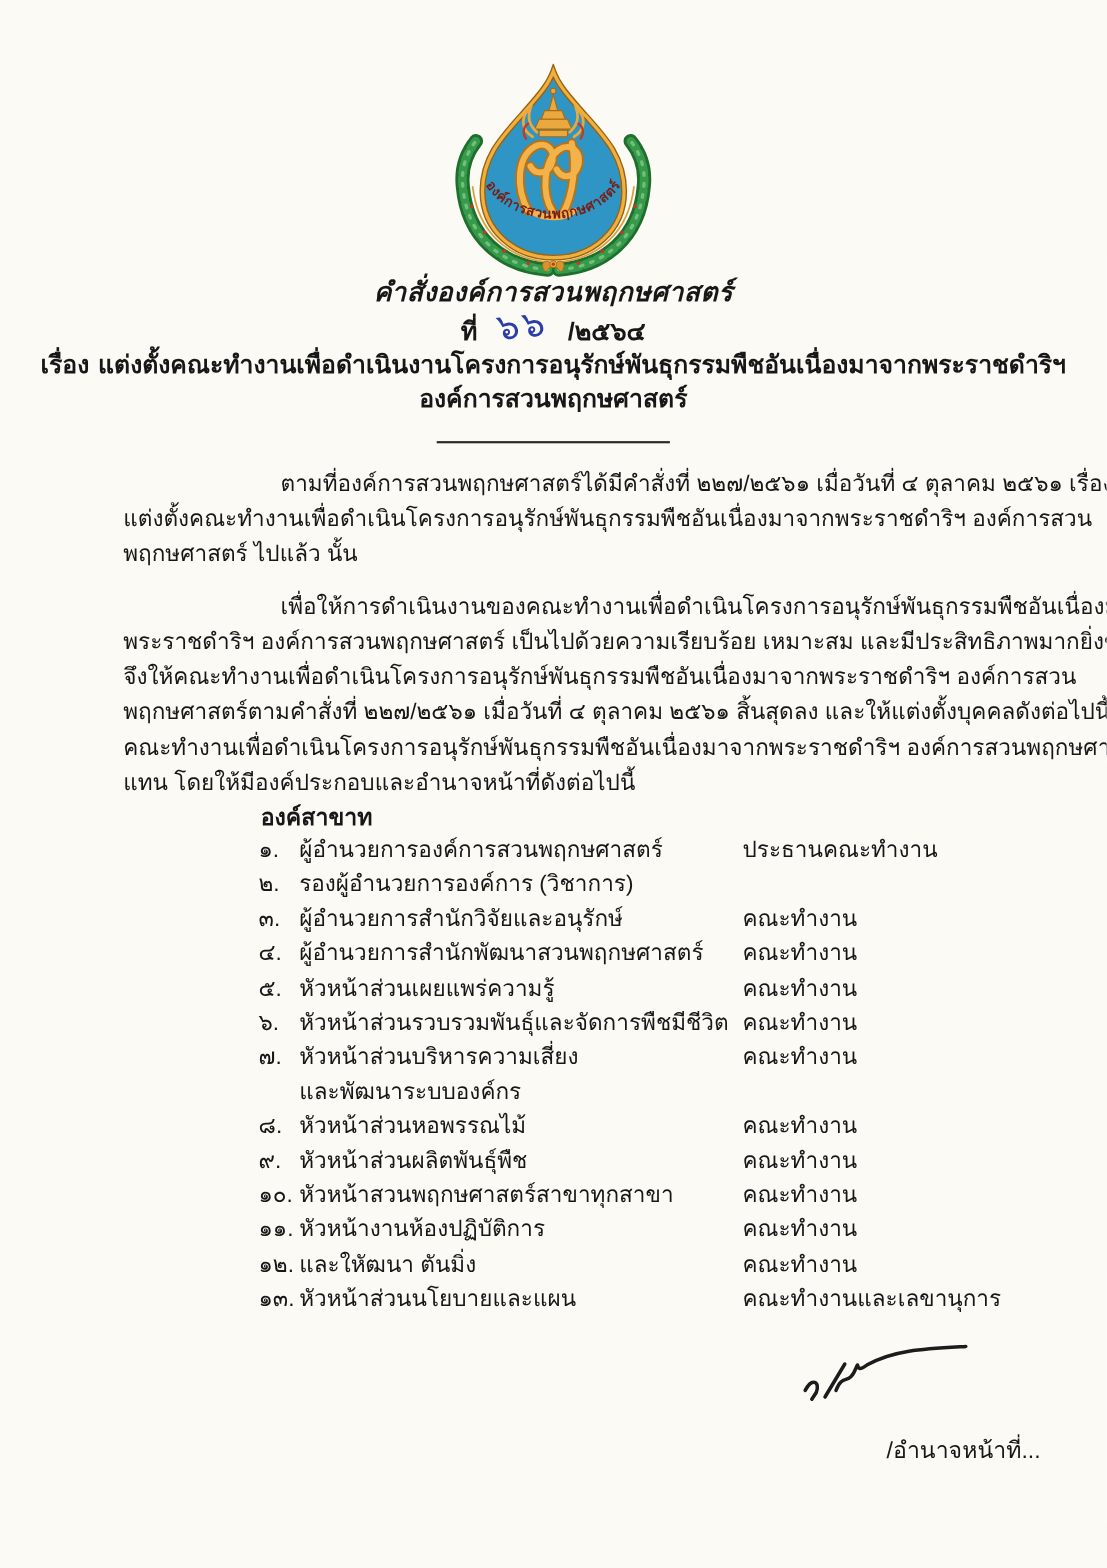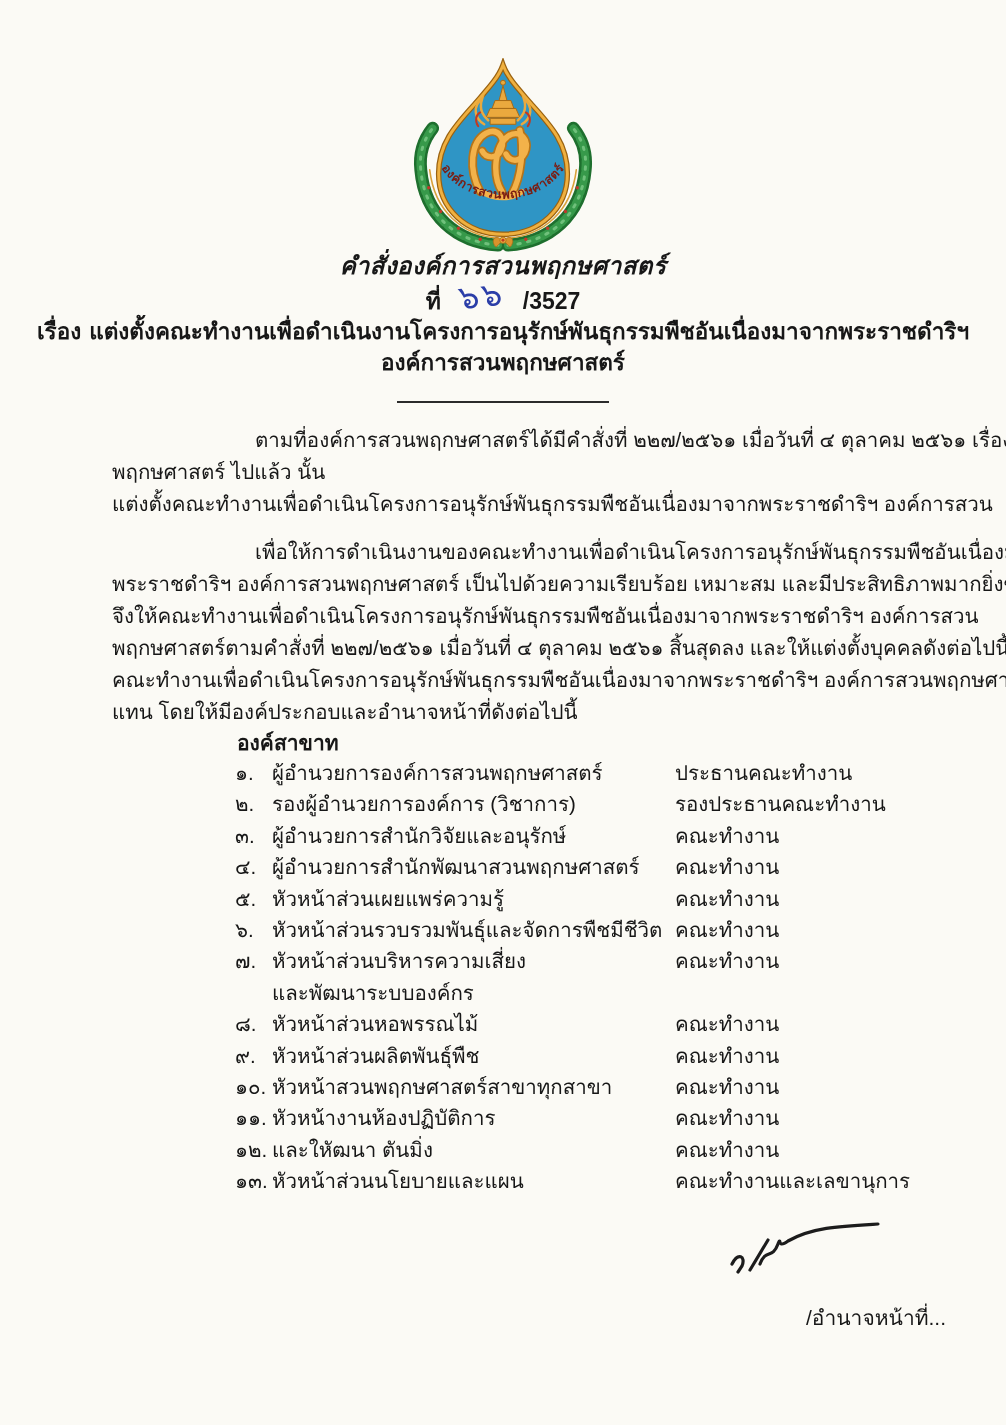--- a/index.html
+++ b/index.html
@@ -120,56 +120,55 @@
         <circle cx="105" cy="183" r="1.5" fill="#c23a1f"></circle>
       </g>
     </svg>
   </div>
 
   <div class="center-abs doc-title">คำสั่งองค์การสวนพฤกษศาสตร์</div>
 
   <div class="num-line">
     <span class="num-printed">ที่</span>
     <span class="num-hand">๖๖</span>
-    <span class="num-printed">/3527</span>
+    <span class="num-printed">/๒๕๖๔</span>
   </div>
 
   <div class="subject-line">
     <span>เรื่อง</span>
     <span>แต่งตั้งคณะทำงานเพื่อดำเนินงานโครงการอนุรักษ์พันธุกรรมพืชอันเนื่องมาจากพระราชดำริฯ</span>
   </div>
   <div class="center-abs subject-line2">องค์การสวนพฤกษศาสตร์</div>
 
   <hr class="divider">
 
   <div class="para p1">
     <div class="ln first">ตามที่องค์การสวนพฤกษศาสตร์ได้มีคำสั่งที่ ๒๒๗/๒๕๖๑ เมื่อวันที่ ๔ ตุลาคม ๒๕๖๑ เรื่อง</div>
+    <div class="ln">แต่งตั้งคณะทำงานเพื่อดำเนินโครงการอนุรักษ์พันธุกรรมพืชอันเนื่องมาจากพระราชดำริฯ องค์การสวน</div>
     <div class="ln">พฤกษศาสตร์ ไปแล้ว นั้น</div>
-    <div class="ln">แต่งตั้งคณะทำงานเพื่อดำเนินโครงการอนุรักษ์พันธุกรรมพืชอันเนื่องมาจากพระราชดำริฯ องค์การสวน</div>
   </div>
 
   <div class="para p2">
     <div class="ln first">เพื่อให้การดำเนินงานของคณะทำงานเพื่อดำเนินโครงการอนุรักษ์พันธุกรรมพืชอันเนื่องมาจาก</div>
     <div class="ln">พระราชดำริฯ องค์การสวนพฤกษศาสตร์ เป็นไปด้วยความเรียบร้อย เหมาะสม และมีประสิทธิภาพมากยิ่งขึ้น</div>
     <div class="ln">จึงให้คณะทำงานเพื่อดำเนินโครงการอนุรักษ์พันธุกรรมพืชอันเนื่องมาจากพระราชดำริฯ องค์การสวน</div>
     <div class="ln">พฤกษศาสตร์ตามคำสั่งที่ ๒๒๗/๒๕๖๑ เมื่อวันที่ ๔ ตุลาคม ๒๕๖๑ สิ้นสุดลง และให้แต่งตั้งบุคคลดังต่อไปนี้เป็น</div>
     <div class="ln">คณะทำงานเพื่อดำเนินโครงการอนุรักษ์พันธุกรรมพืชอันเนื่องมาจากพระราชดำริฯ องค์การสวนพฤกษศาสตร์</div>
     <div class="ln">แทน โดยให้มีองค์ประกอบและอำนาจหน้าที่ดังต่อไปนี้</div>
   </div>
 
   <div class="comp-heading">องค์สาขาท</div>
 
   <div class="list">
     <div class="row">
       <span class="num">๑.</span><span class="name">ผู้อำนวยการองค์การสวนพฤกษศาสตร์</span>
       <span class="role">ประธานคณะทำงาน</span>
     </div>
     <div class="row">
       <span class="num">๒.</span><span class="name">รองผู้อำนวยการองค์การ (วิชาการ)</span>
-      <span class="role">รองประธานคณะทำงาน</span>
     </div>
     <div class="row">
       <span class="num">๓.</span><span class="name">ผู้อำนวยการสำนักวิจัยและอนุรักษ์</span>
       <span class="role">คณะทำงาน</span>
     </div>
     <div class="row">
       <span class="num">๔.</span><span class="name">ผู้อำนวยการสำนักพัฒนาสวนพฤกษศาสตร์</span>
       <span class="role">คณะทำงาน</span>
     </div>
     <div class="row">

